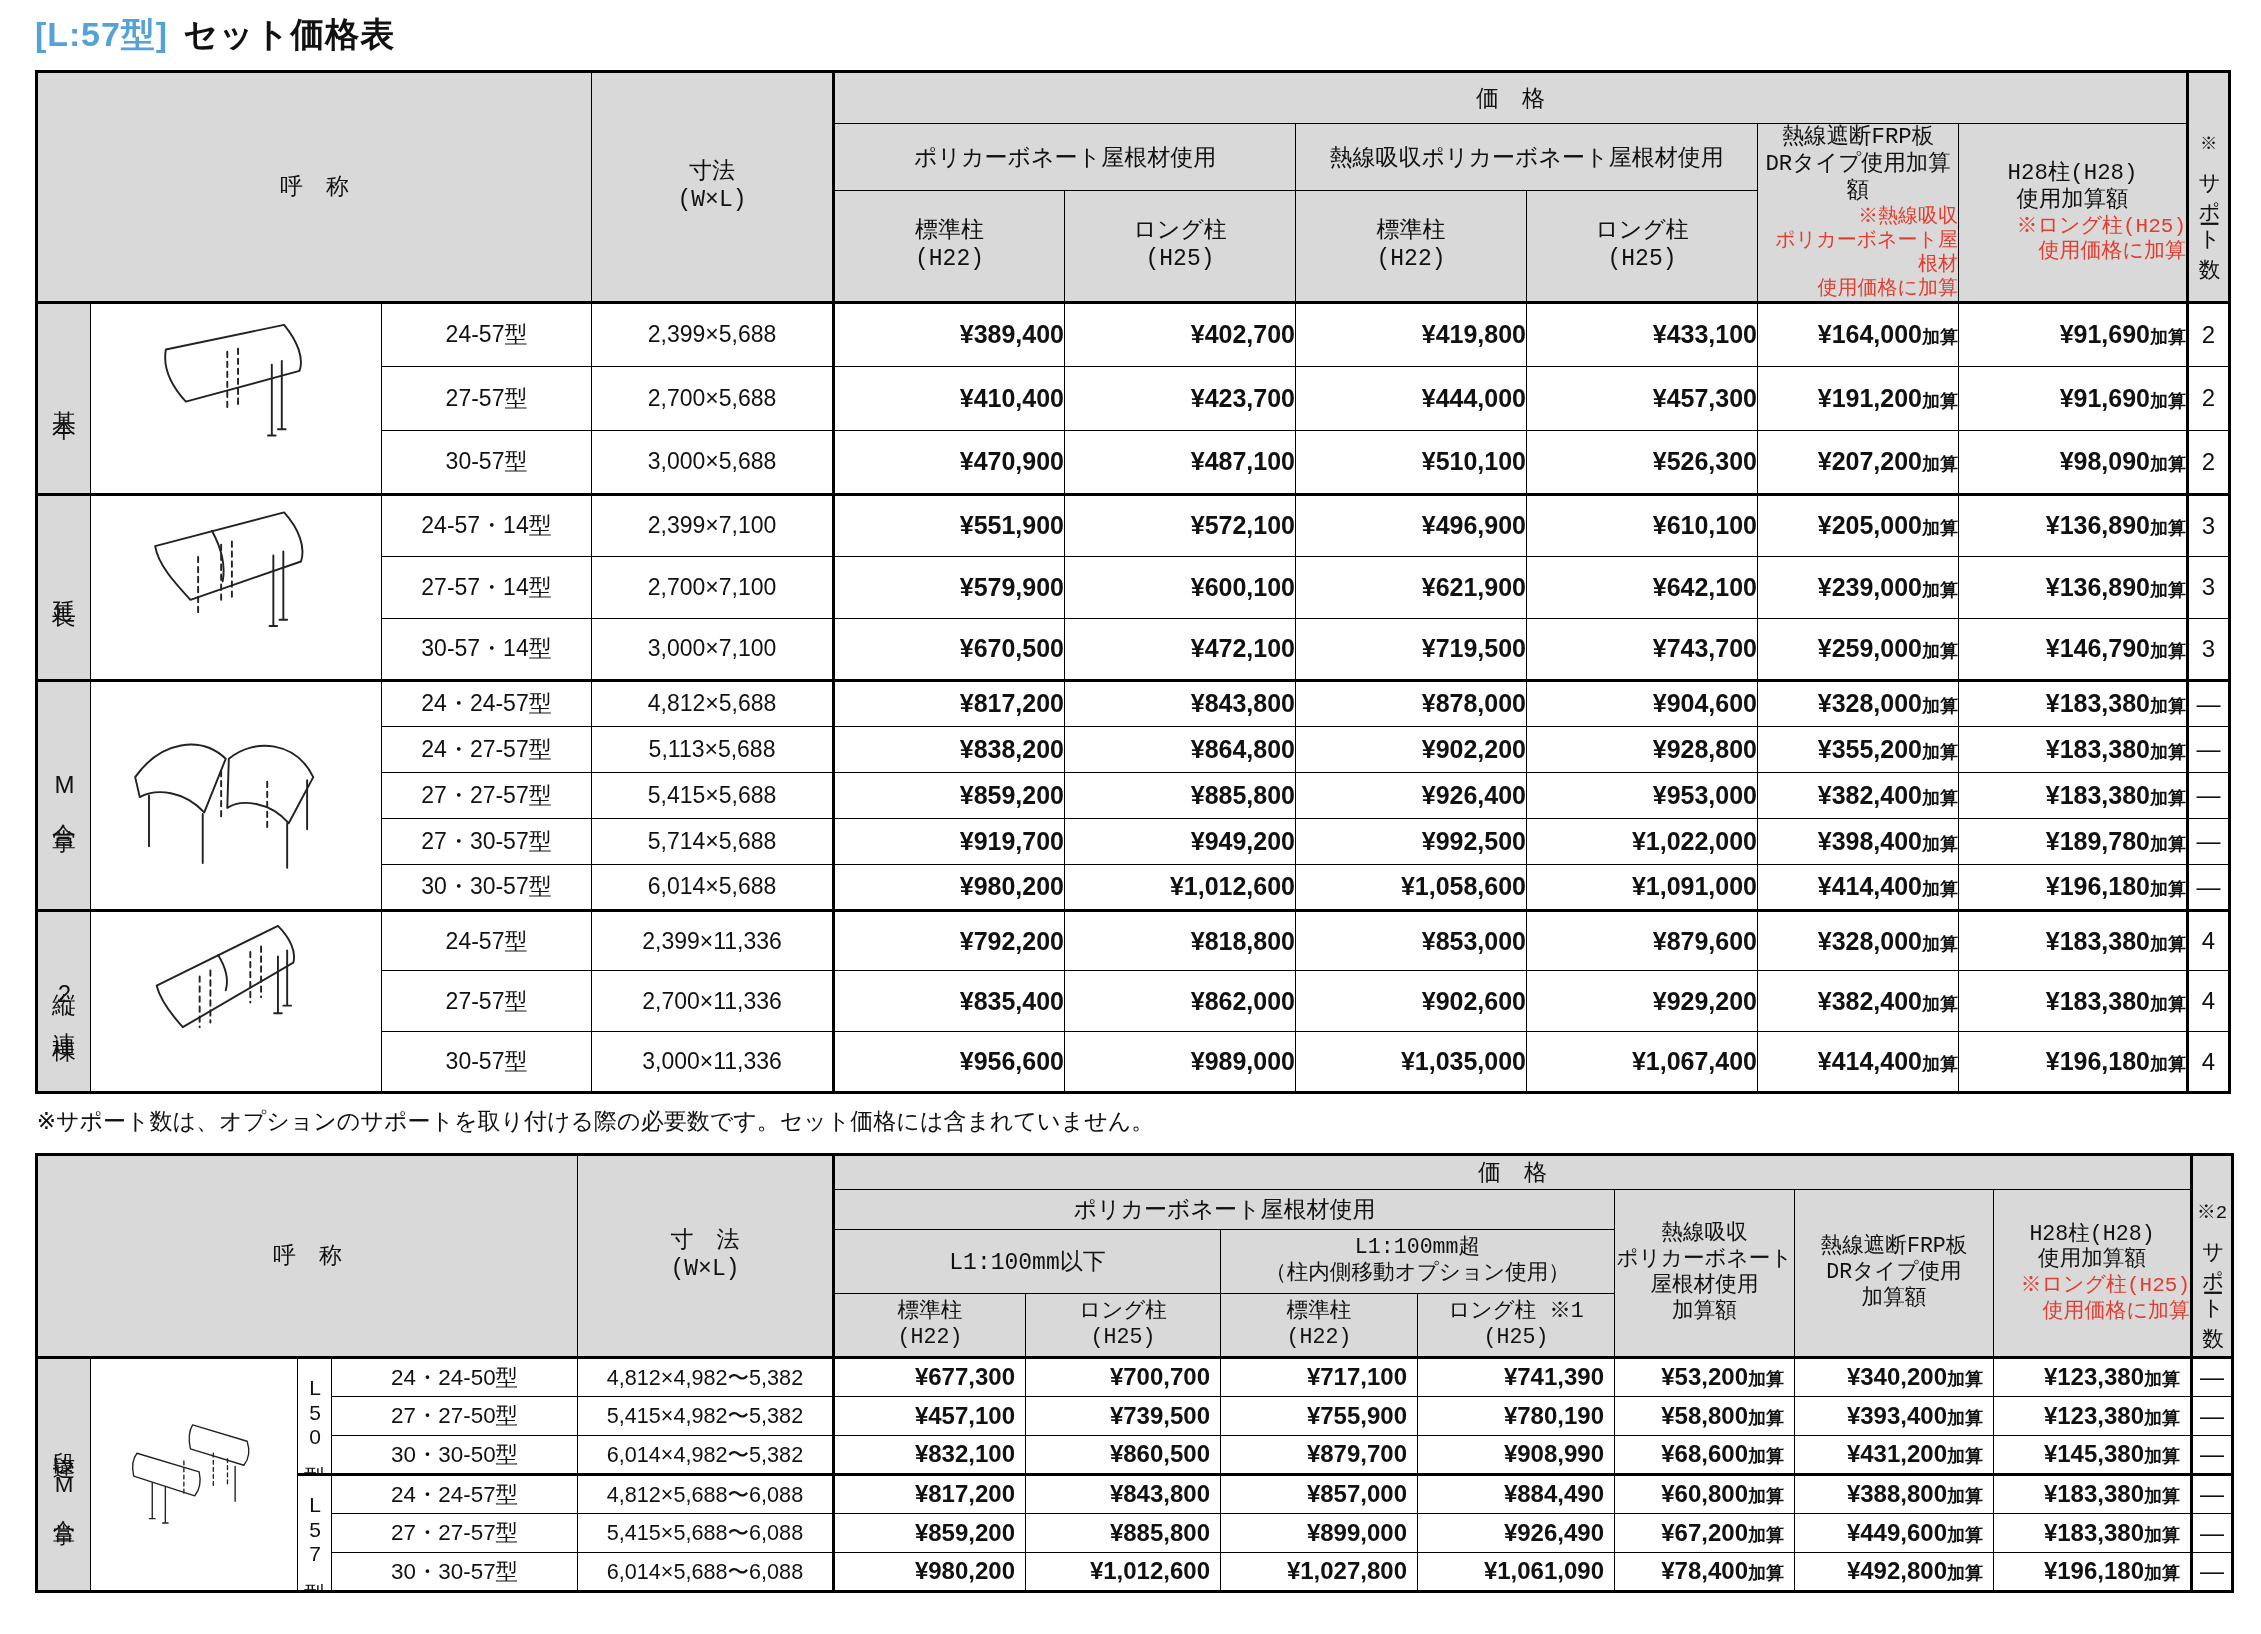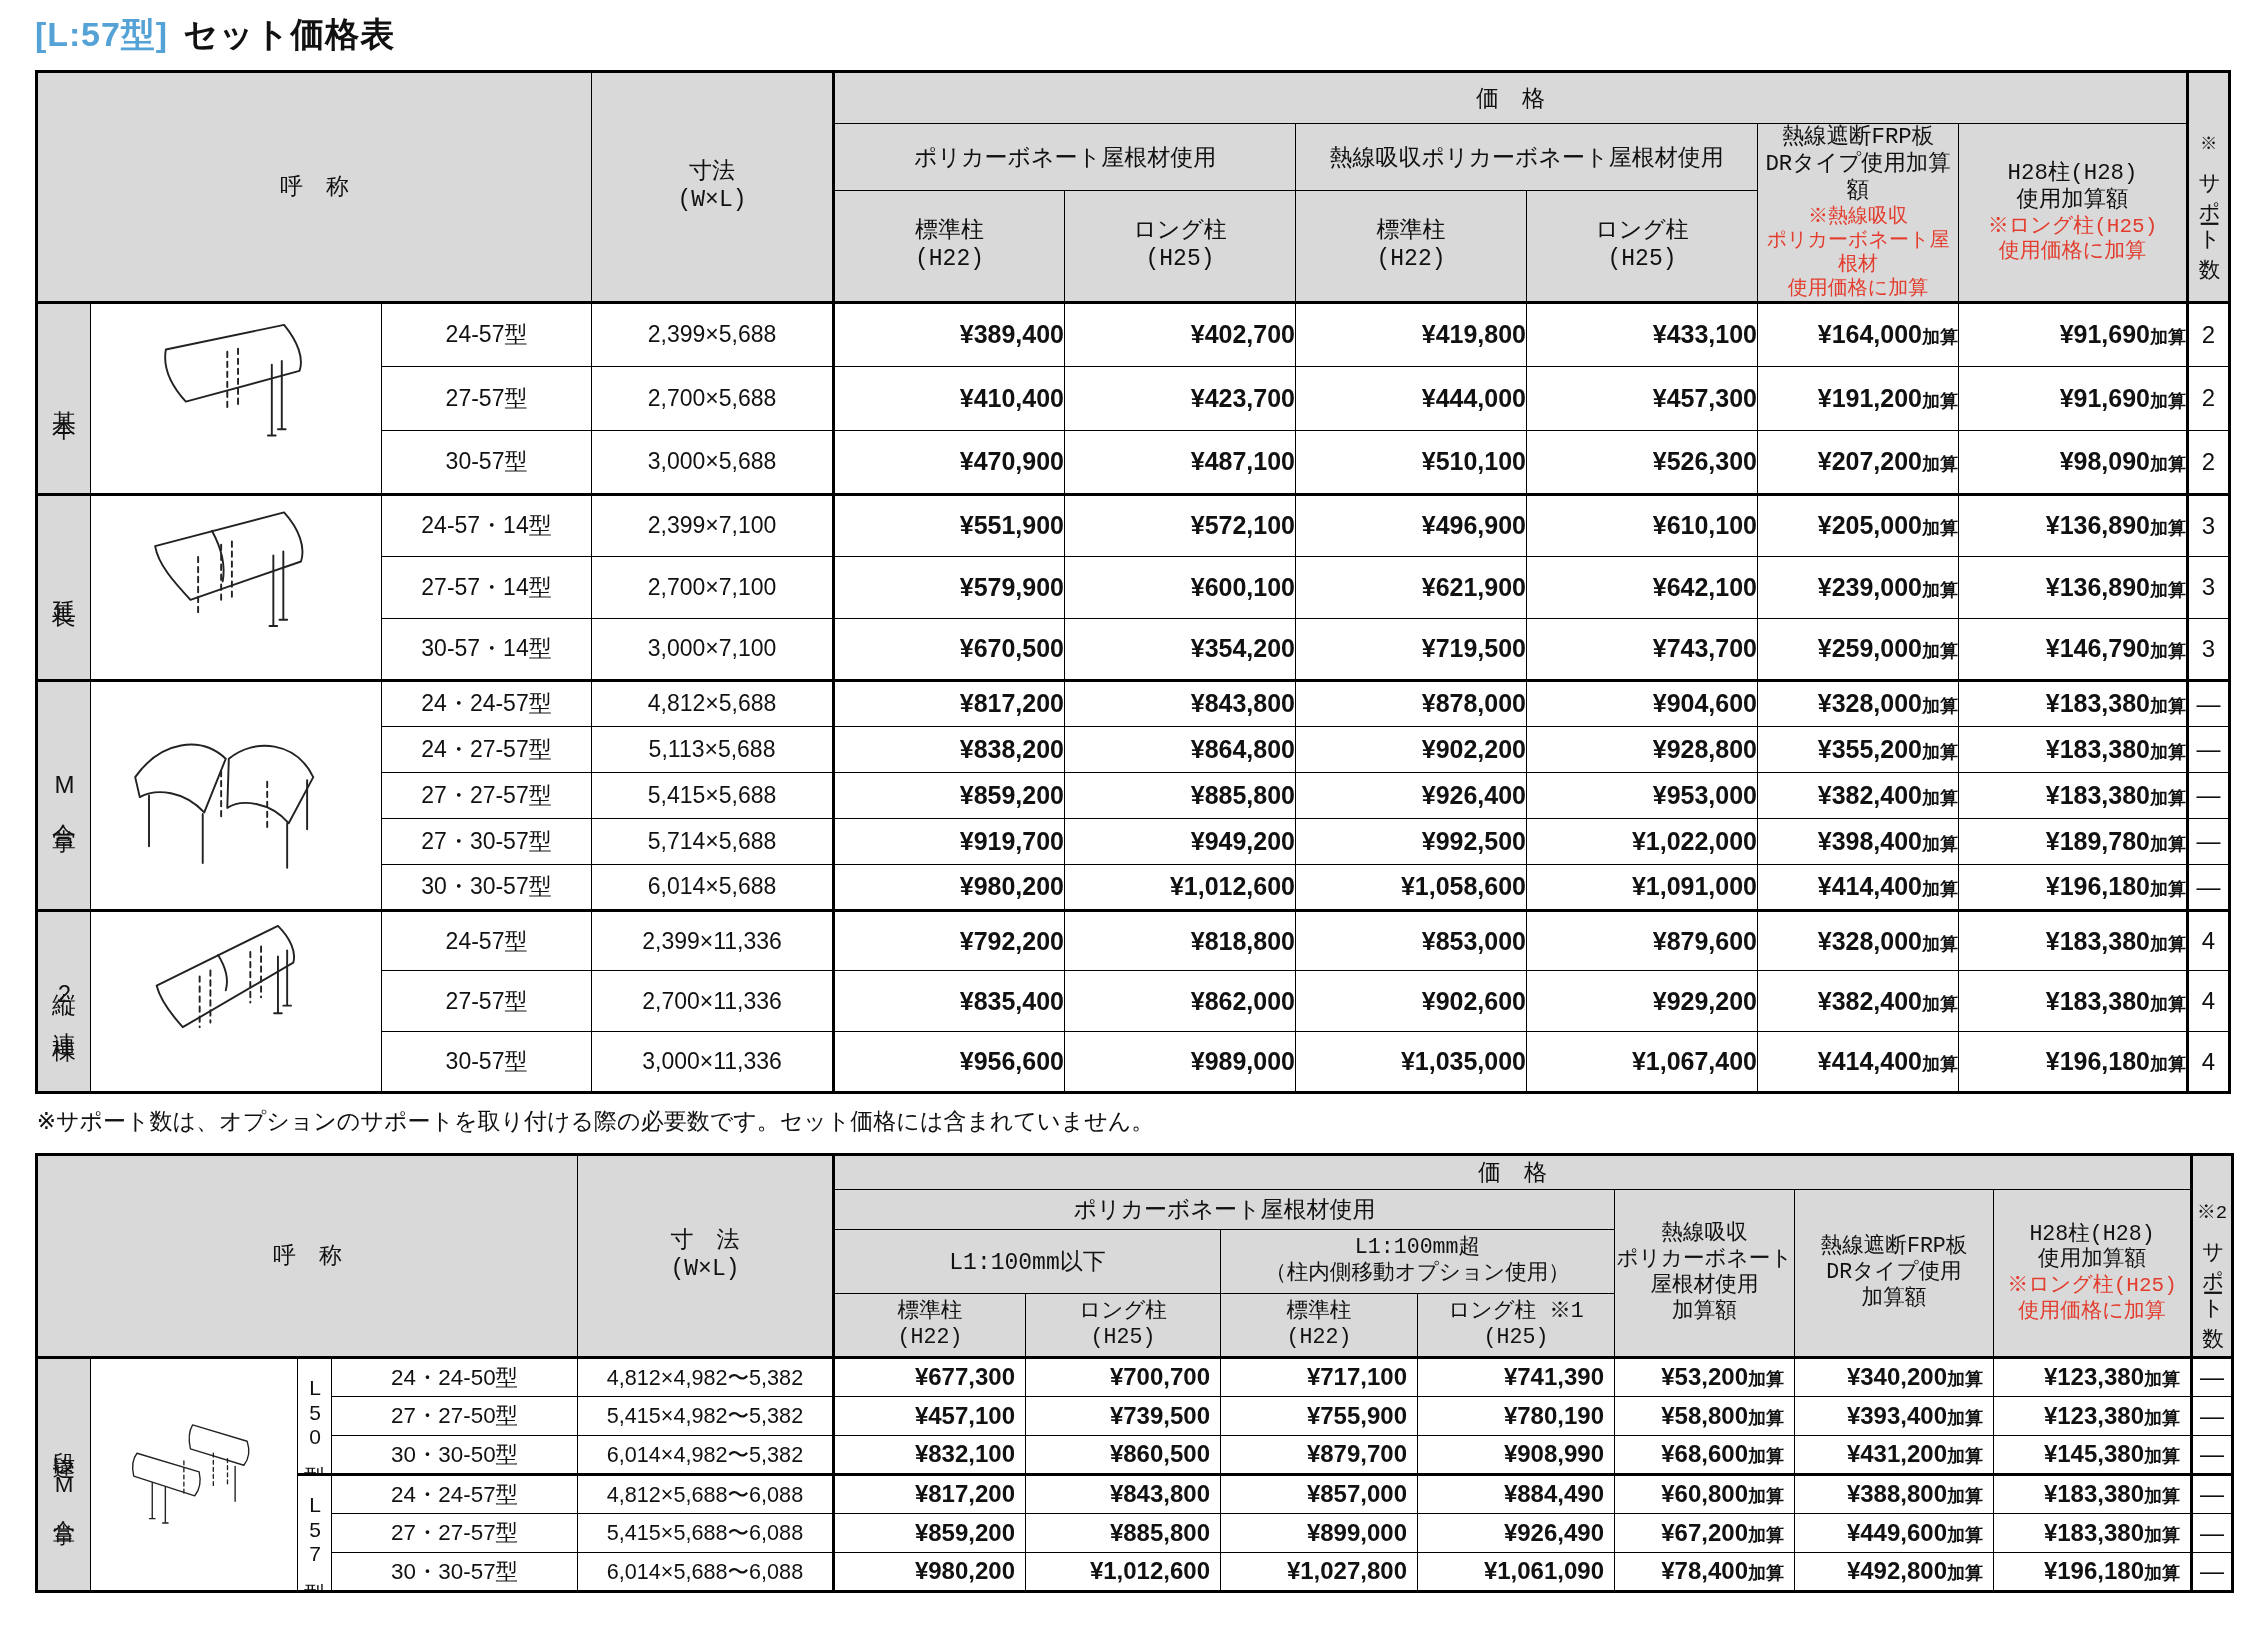--- a/index.html
+++ b/index.html
@@ -11,21 +11,21 @@
   h1.t{ font-size:34px; font-weight:700; margin:0 0 12px 0; letter-spacing:0.9px; }
   .tag{ color:var(--blue); margin-right:15.5px; }
   h2.t2{ font-size:33px; font-weight:700; margin:14px 0 12px 0; letter-spacing:0.9px; }
 
   table.tbl{ border-collapse:collapse; table-layout:fixed; width:2194px;
              border:3.5px solid var(--line); }
   .tbl th,.tbl td{ border:1.7px solid var(--line); padding:0; overflow:hidden; }
   .gray{ background:var(--gray); }
   .c{ text-align:center; vertical-align:middle; font-weight:400; font-size:23px;font-family:Liberation Mono, monospace; }
   .pre{ white-space:pre-line; line-height:1.2; }
-  .red{ color:var(--red); }
+  .red{ color:var(--red);text-align:right; }
   .bl4{ border-left-width:3.5px !important; }
   tr.gs > th, tr.gs > td{ border-top-width:3.5px; }
 
   
   .t1 thead tr:nth-child(1){ height:52px; }
   .t1 thead tr:nth-child(2){ height:55px; }
   .t1 thead tr:nth-child(3){ height:91px; }
   .t2tbl thead tr:nth-child(1){ height:35px; }
   .t2tbl thead tr:nth-child(2){ height:40px; }
   .t2tbl thead tr:nth-child(3){ height:64px; }
@@ -185,21 +185,21 @@
           <td class="pr">¥621,900</td>
           <td class="pr">¥642,100</td>
           <td class="pr add">¥239,000<span class="sfx">加算</span></td>
           <td class="pr add">¥136,890<span class="sfx">加算</span></td>
           <td class="sup bl4">3</td>
         </tr>
         <tr style="height: 62px;">
           <td class="nm">30-57・14型</td>
           <td class="sz">3,000×7,100</td>
           <td class="pr bl4">¥670,500</td>
-          <td class="pr">¥354,200</td>
+          <td class="pr">¥472,100</td>
           <td class="pr">¥719,500</td>
           <td class="pr">¥743,700</td>
           <td class="pr add">¥259,000<span class="sfx">加算</span></td>
           <td class="pr add">¥146,790<span class="sfx">加算</span></td>
           <td class="sup bl4">3</td>
         </tr>
         <tr class="gs" style="height: 46px;">
           <th class="gl" rowspan="5"><span class="vt">M合掌</span></th>
           <td class="il" rowspan="5"><svg viewBox="0 0 340 230">
               <path fill="none" stroke="#222" stroke-width="2.5" stroke-linejoin="round" stroke-linecap="round" d="M38,94 C72,46 124,40 156,70 L128,140 C102,112 66,108 44,120 Z"></path>

